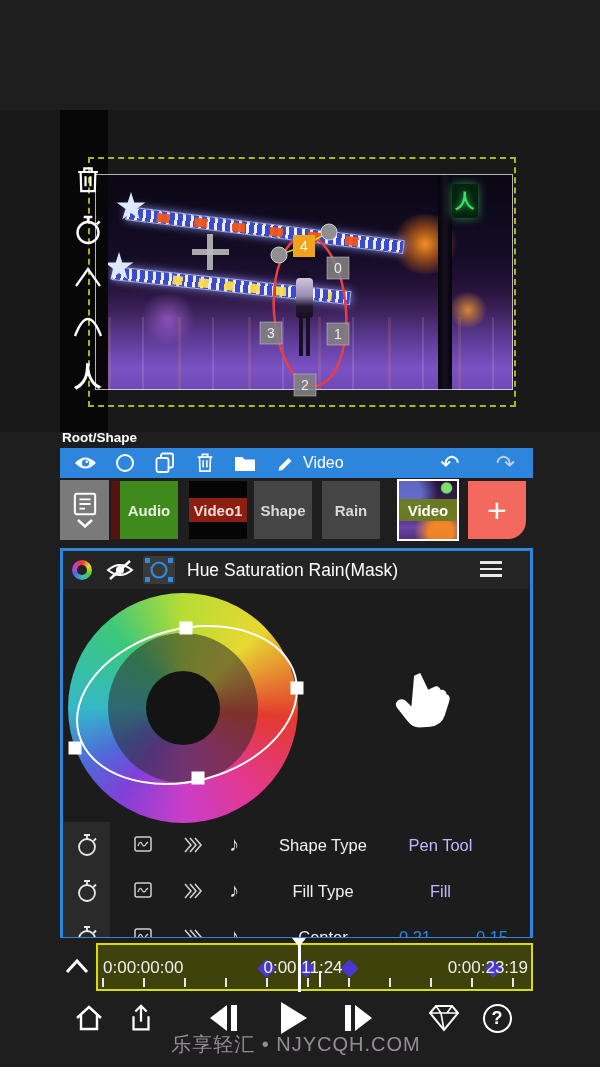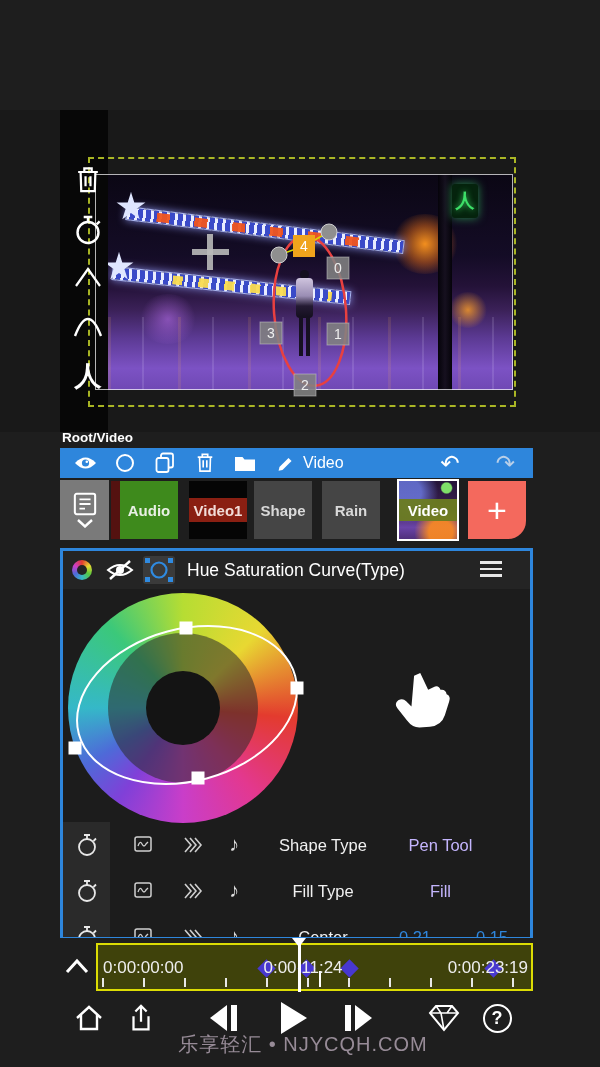--- a/index.html
+++ b/index.html
@@ -131,21 +131,21 @@
   .playhead-cap { position:absolute; left:292px; top:0; width:0; height:0;
     border-left:7px solid transparent; border-right:7px solid transparent; border-top:9px solid #fff; }
 
   
   .bottom-bar { position:absolute; left:0; top:995px; width:600px; height:72px; background:#1e1e1e; }
   .bb-ic { position:absolute; top:6px; width:34px; height:34px; display:flex; align-items:center; justify-content:center; }
   .i-home { left:72px; } .i-share { left:124px; } .i-prev { left:206px; } .i-play { left:276px; }
   .i-next { left:342px; } .i-gem { left:427px; } .i-help { left:480px; }
   .help-circle { width:29px; height:29px; border:2.5px solid #fff; border-radius:50%; display:flex; align-items:center; justify-content:center;
     color:#fff; font-size:18px; font-weight:bold; }
-  .watermark { position:absolute; left:11px; top:36px; width:584px; text-align:center; font-size:20px; color:#978b97; letter-spacing:1px; }
+  .watermark { position:absolute; left:4px; top:36px; width:584px; text-align:center; font-size:20px; color:#978b97; letter-spacing:1px; }
 </style>
 </head>
 <body>
 
 <div id="stage">
 
 
   <div class="preview-area">
     <div class="side-strip"></div>
 
@@ -219,21 +219,21 @@
         <rect x="294" y="264" width="22" height="22" fill="rgba(130,130,130,.88)" stroke="rgba(210,210,210,.5)"></rect>
         <text x="305" y="280" text-anchor="middle" font-size="14" fill="#eee">2</text>
       </g>
       <g>
         <rect x="260" y="212" width="22" height="22" fill="rgba(130,130,130,.88)" stroke="rgba(210,210,210,.5)"></rect>
         <text x="271" y="228" text-anchor="middle" font-size="14" fill="#eee">3</text>
       </g>
     </svg>
   </div>
 
-  <div class="breadcrumb">Root/Video</div>
+  <div class="breadcrumb">Root/Shape</div>
 
   <div class="blue-toolbar">
     <span class="bt-ic">
       <svg width="23" height="16" viewBox="0 0 23 16">
         <path d="M1 8 Q11.5 -3 22 8 Q11.5 19 1 8 Z" fill="#fff"></path>
         <circle cx="11.5" cy="8" r="3.6" fill="#2e86dc"></circle>
         <circle cx="12.8" cy="6.8" r="1.3" fill="#fff"></circle>
       </svg>
     </span>
     <span class="bt-ic">
@@ -307,21 +307,21 @@
       </span>
       <span class="ph-mask">
         <svg width="32" height="28" viewBox="0 0 32 28">
           <circle cx="16" cy="14" r="7.5" stroke="#2f8ae0" stroke-width="2.2" fill="none"></circle>
           <rect x="2" y="2" width="5" height="5" fill="#2f8ae0"></rect>
           <rect x="25" y="2" width="5" height="5" fill="#2f8ae0"></rect>
           <rect x="2" y="21" width="5" height="5" fill="#2f8ae0"></rect>
           <rect x="25" y="21" width="5" height="5" fill="#2f8ae0"></rect>
         </svg>
       </span>
-      <span class="ph-title">Hue Saturation Curve(Type)</span>
+      <span class="ph-title">Hue Saturation Rain(Mask)</span>
       <span class="ph-menu">
         <span></span>
           <span></span>
           <span></span>
       </span>
     </div>
 
     <div class="wheel"></div>
     <svg class="curve-svg" width="467" height="386" viewBox="0 0 467 386">
       <ellipse cx="124" cy="154" rx="112" ry="76" transform="rotate(-15 124 154)" fill="none" stroke="#fff" stroke-width="2"></ellipse>

